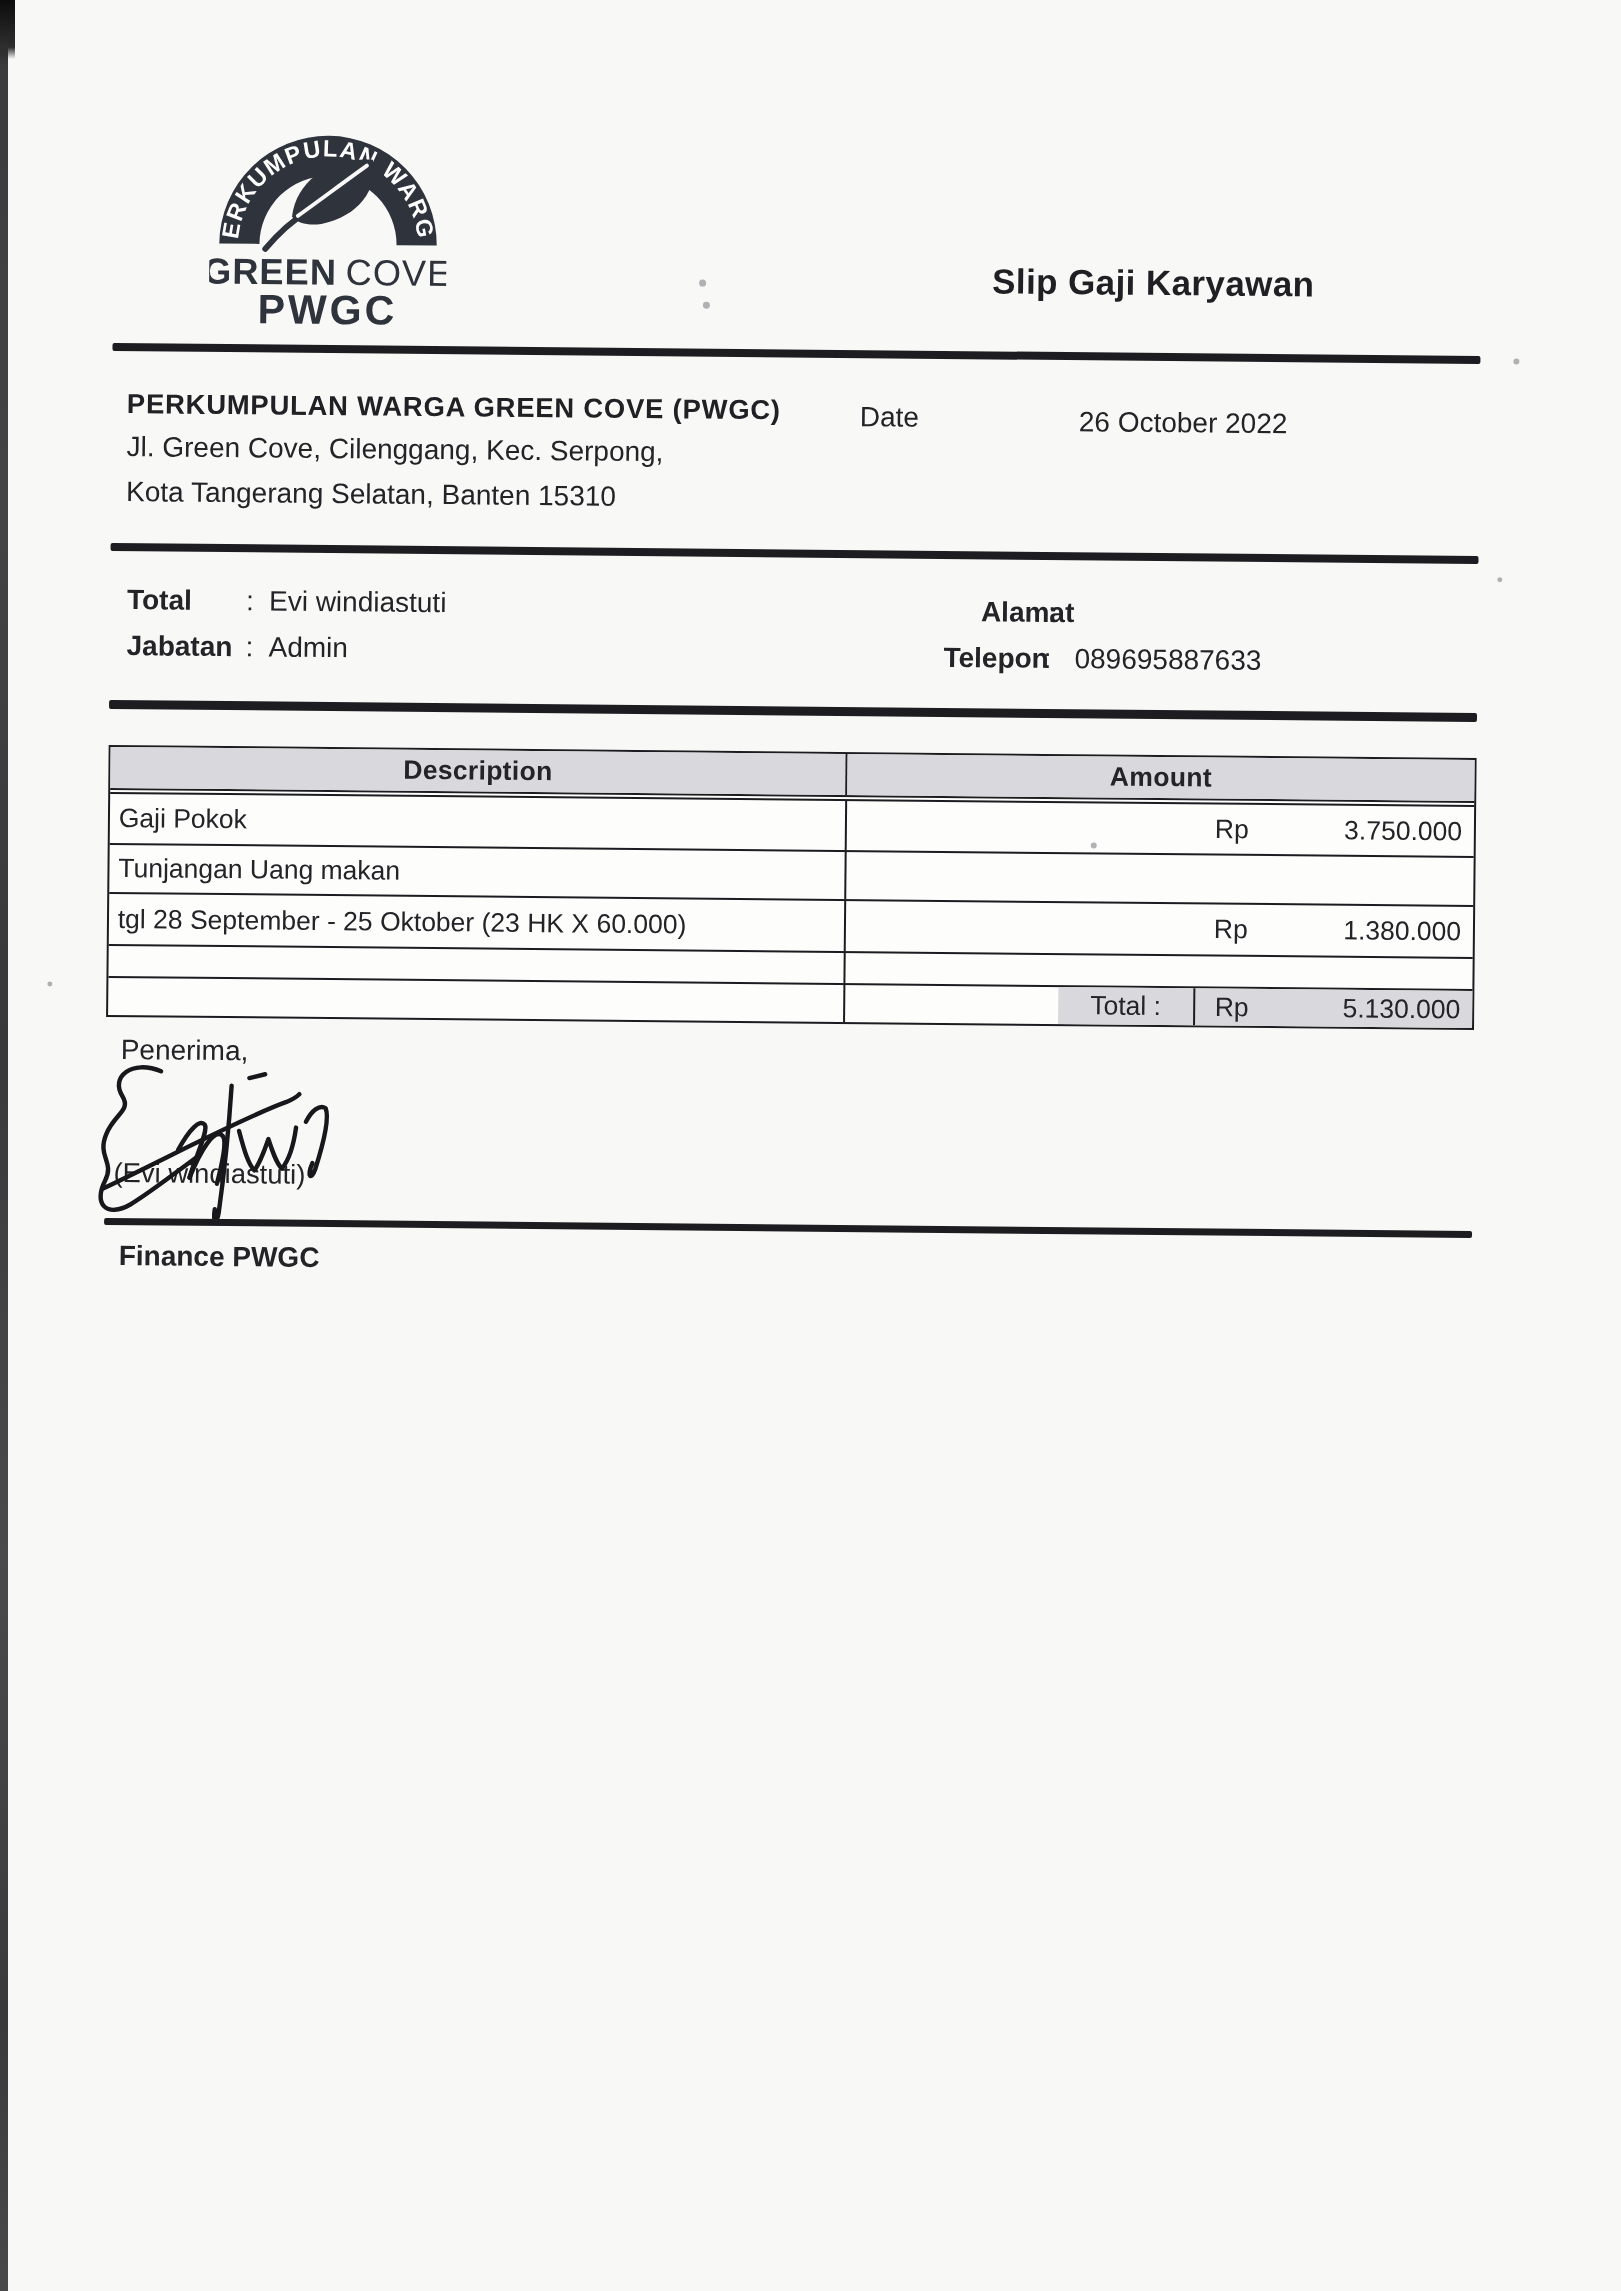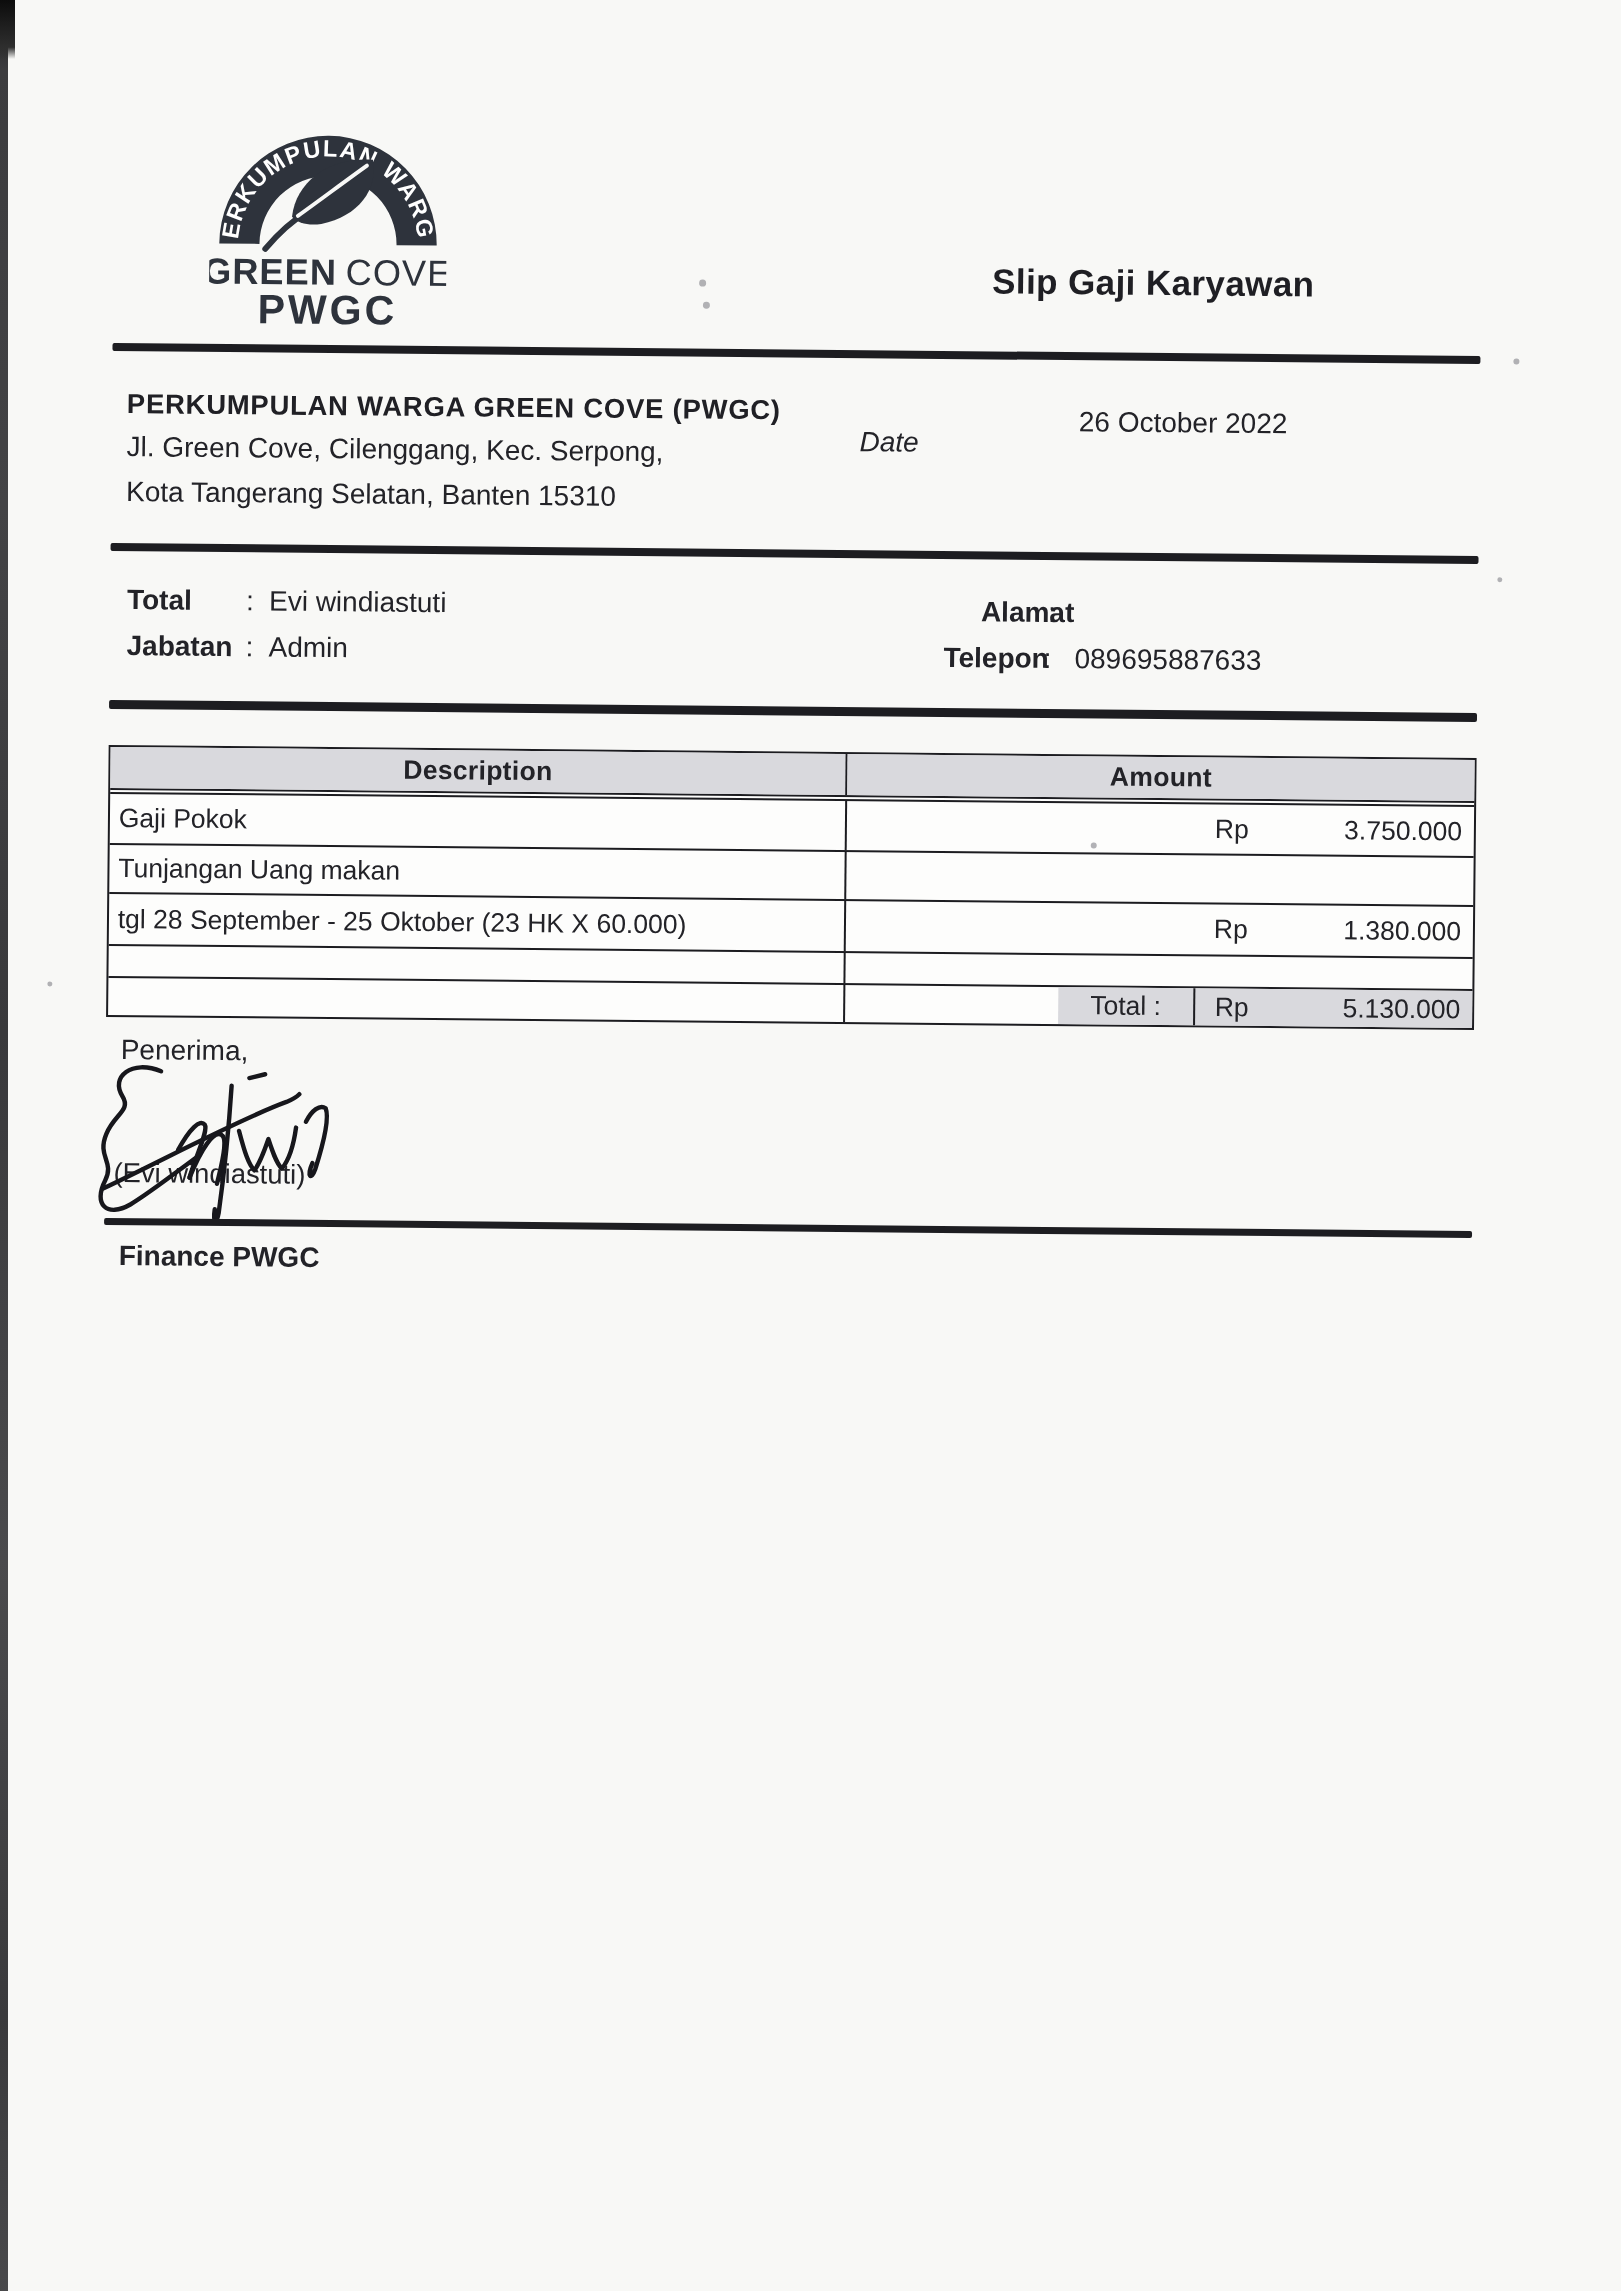--- a/index.html
+++ b/index.html
@@ -33,21 +33,21 @@
   .logo{left:209px;top:114px;width:237px;height:214px;}
   
   .doc-title{
     left:992px;top:253px;width:412px;
     font-size:35px;font-weight:bold;letter-spacing:0.4px;color:#1f1f24;
   }
   
   .company-name{left:128px;top:388px;font-size:27.4px;font-weight:bold;letter-spacing:0.8px;color:#202025;}
   .company-addr1{left:128px;top:431px;font-size:28px;}
   .company-addr2{left:128px;top:476px;font-size:28px;}
-  .date-label{left:861px;top:419px;font-size:28px;font-style:italic;}
+  .date-label{left:861px;top:394px;font-size:28px;}
   .date-value{left:1080px;top:397px;font-size:28px;}
   
   .emp{font-size:28px;}
   .nama-label{left:130px;top:584px;font-weight:bold;}
   .nama-sep{left:249px;top:584px;}
   .nama-value{left:272px;top:584px;}
   .jabatan-label{left:130px;top:630px;font-weight:bold;}
   .jabatan-sep{left:249px;top:630px;}
   .jabatan-value{left:272px;top:630px;}
   .alamat-label{left:984px;top:588px;font-weight:bold;text-align:right;}

